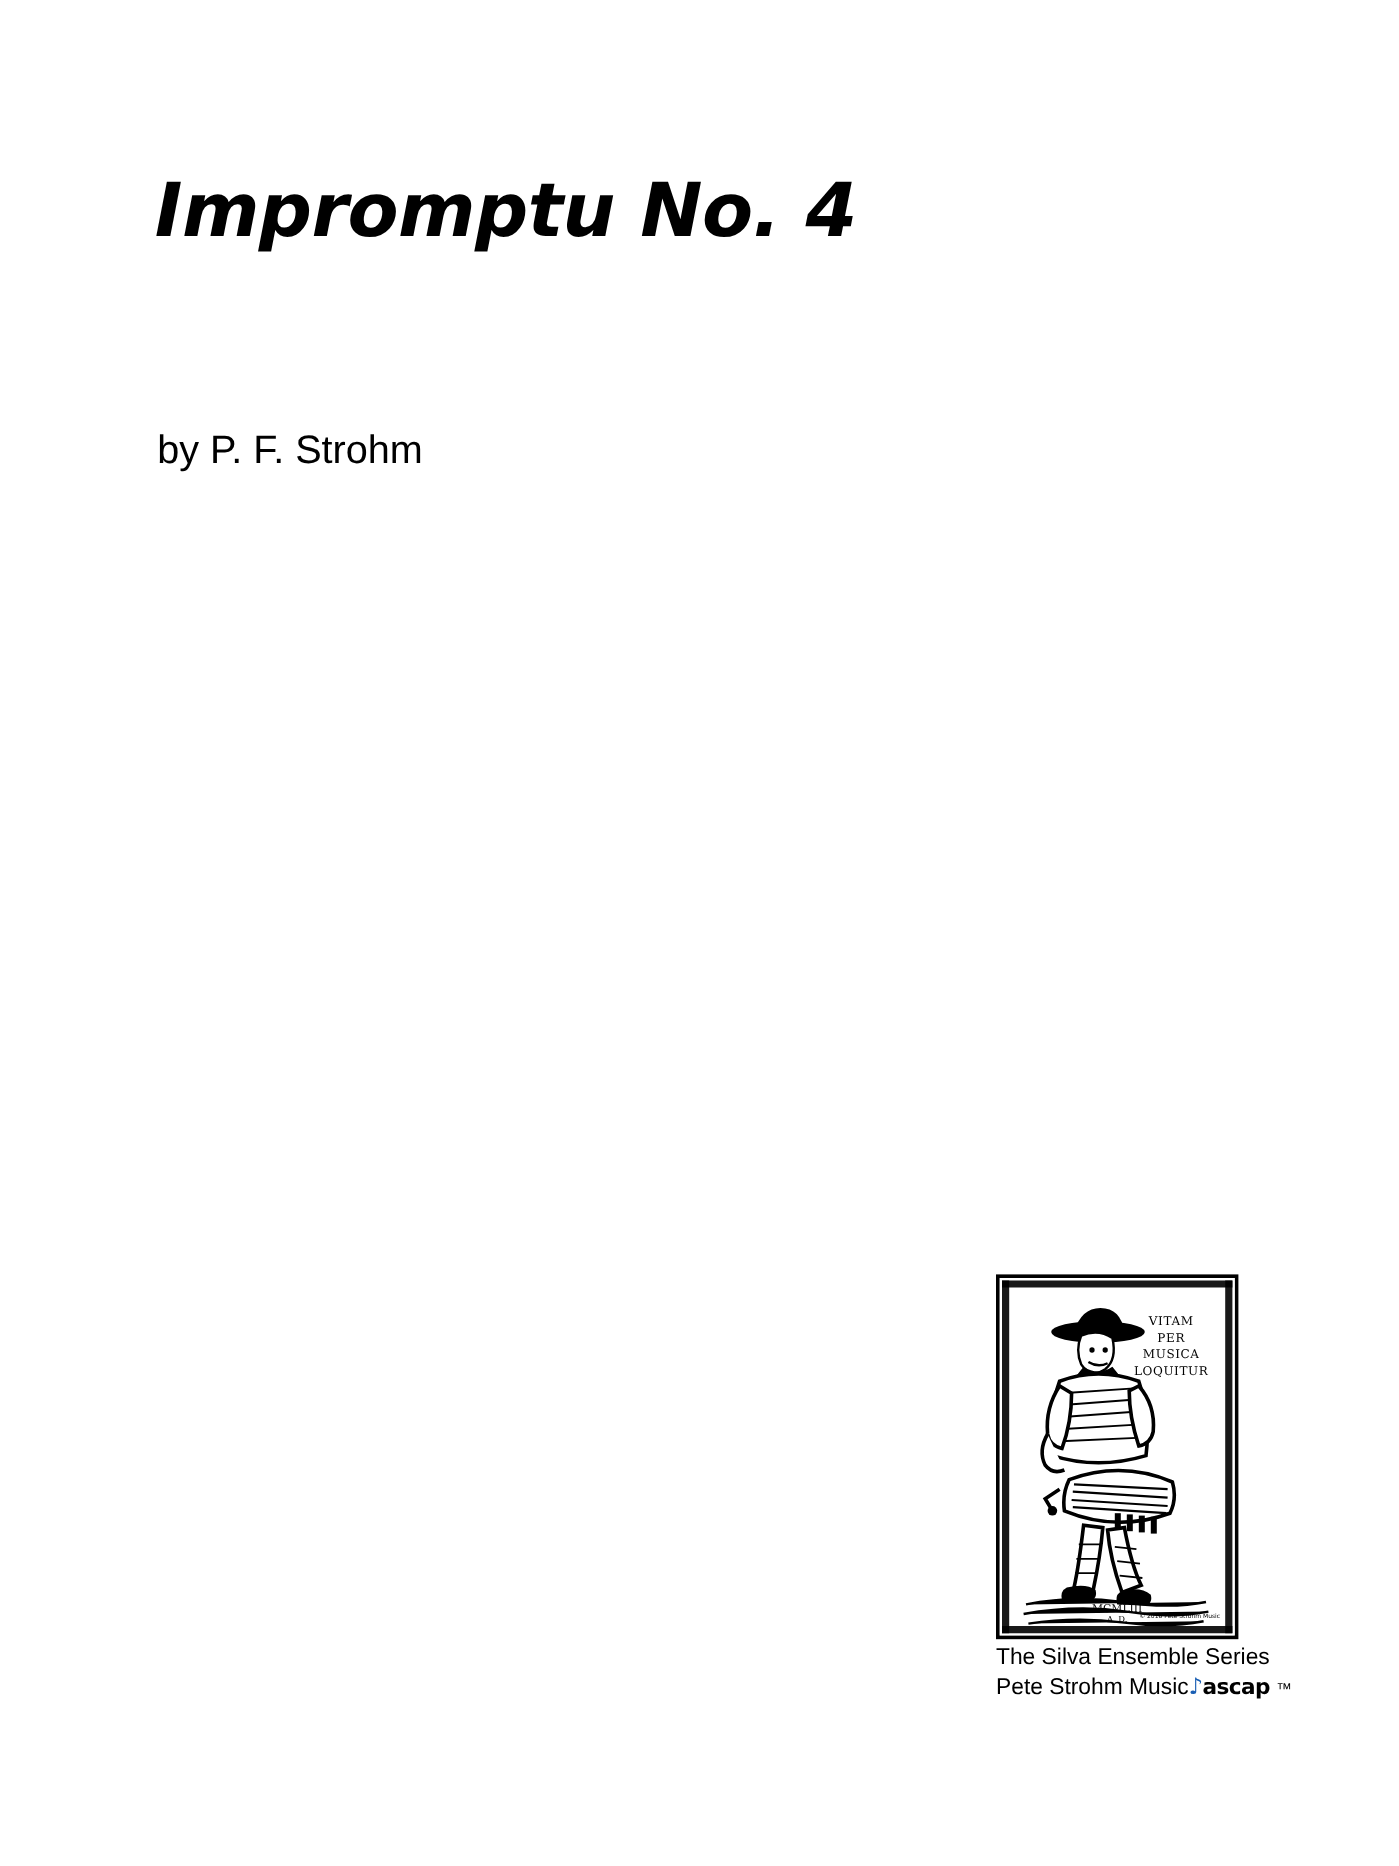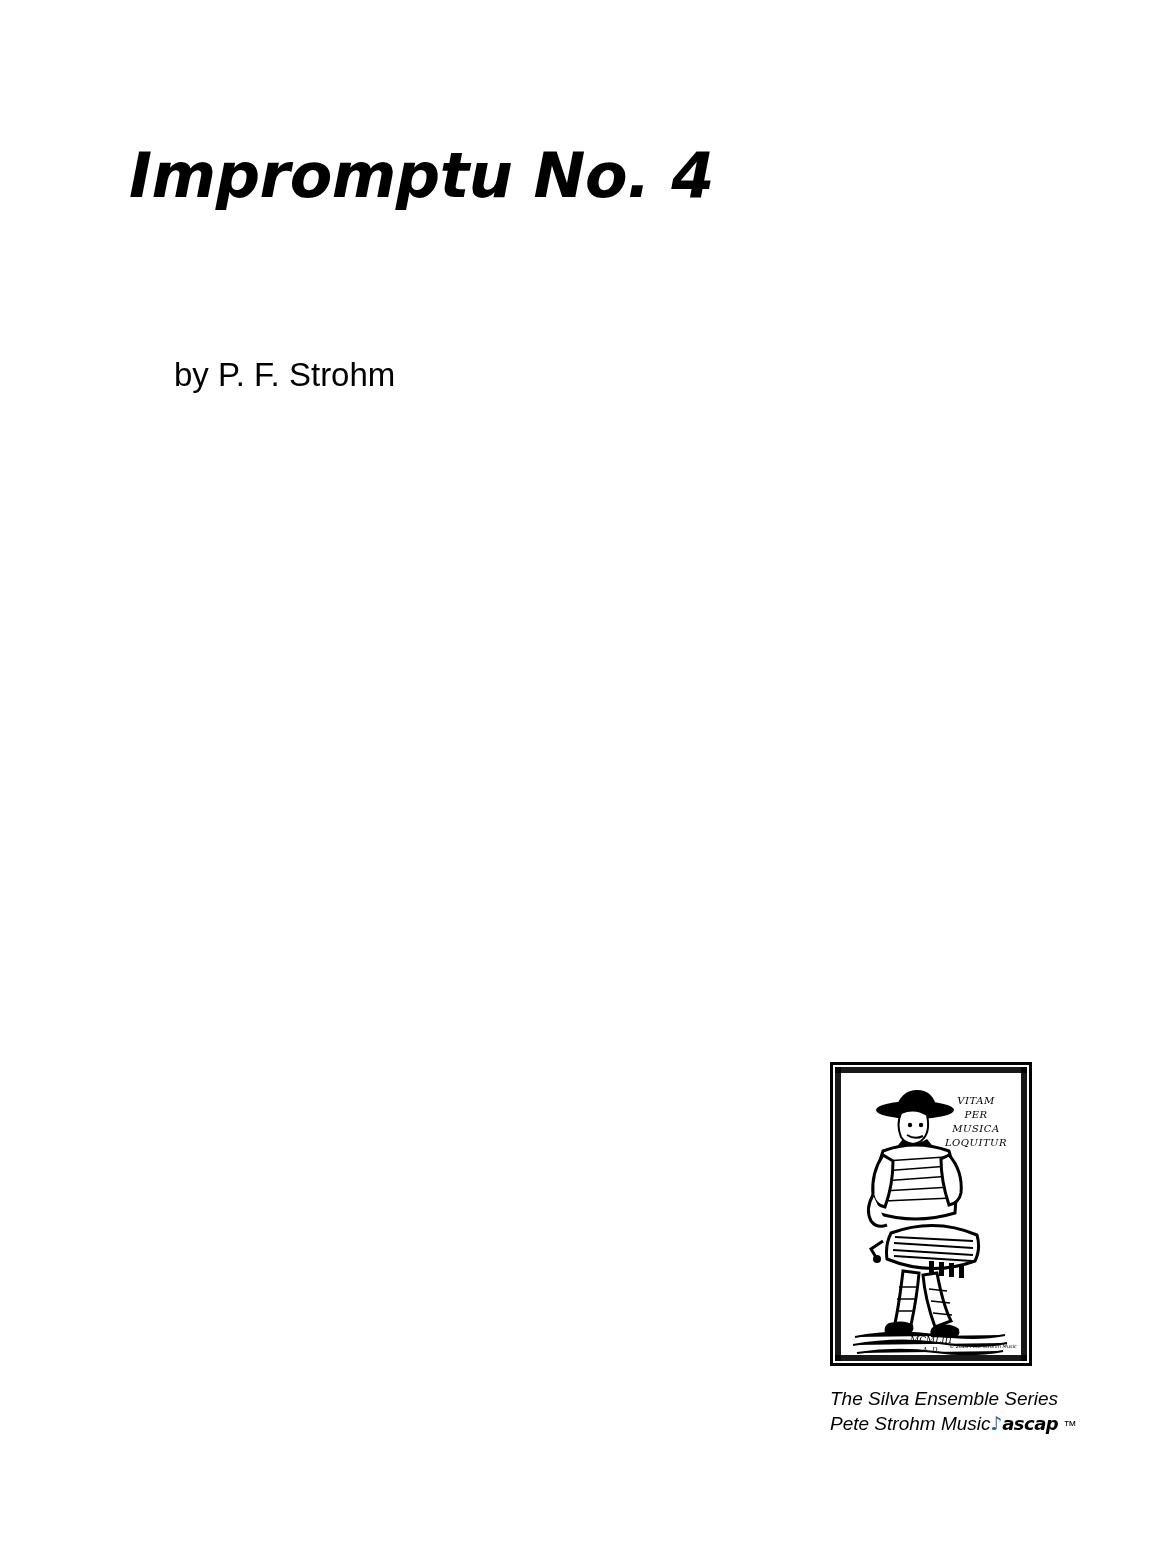--- a/index.html
+++ b/index.html
@@ -34,46 +34,44 @@
   }
   .byline {
     position: absolute;
     left: 131px;
     top: 355px;
     font-family: "Liberation Sans", sans-serif;
     font-size: 33px;
     line-height: 1.2;
     color: #000000;
     white-space: nowrap;
-    margin-left: 43px;
   }
 
   
   .emblem-wrap {
     position: absolute;
     left: 830px;
     top: 1062px;
     width: 196px;
-    font-style: italic;
   }
   .emblem {
     position: relative;
     width: 196px;
     height: 298px;
     background: #ffffff;
     border: 3px solid #000000;
     overflow: hidden;
   }
   .emblem svg {
     display: block;
     width: 100%;
     height: 100%;
   }
   .emblem-caption {
-    margin-top: 20px;
+    margin-top: 3px;
     text-align: right;
     font-family: "Liberation Sans", sans-serif;
     font-size: 19px;
     line-height: 1.34;
     color: #000000;
     white-space: nowrap;
   }
   .emblem-caption .line2 {
     display: inline-block;
   }

